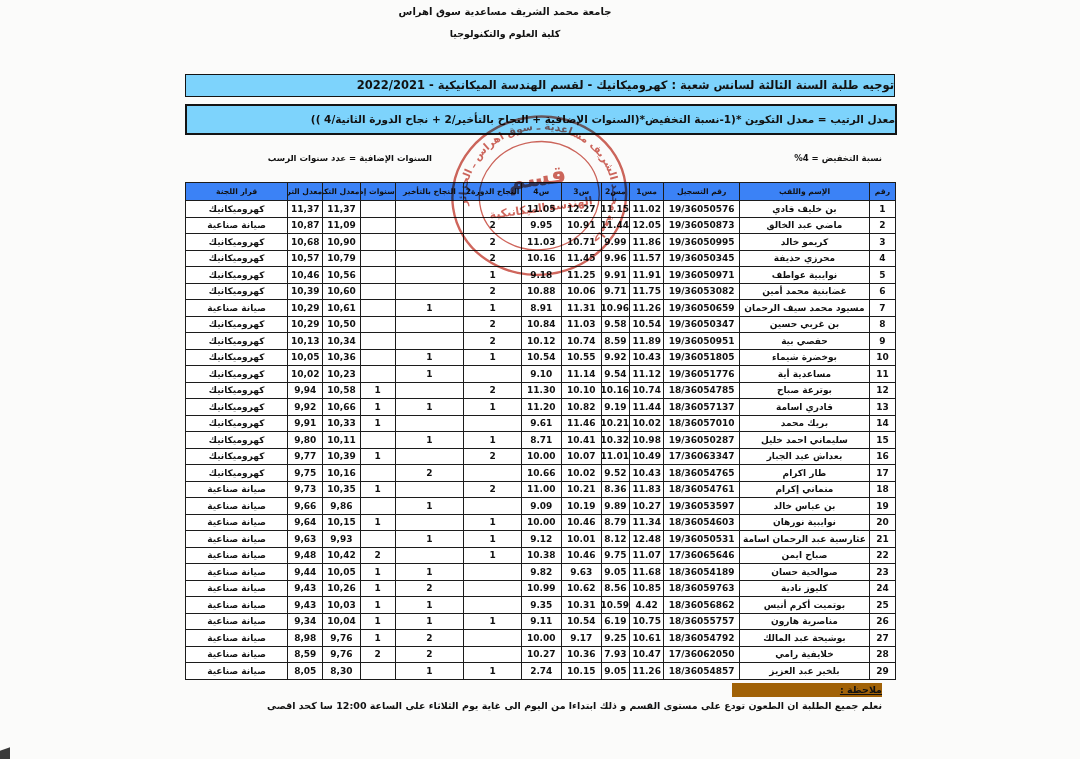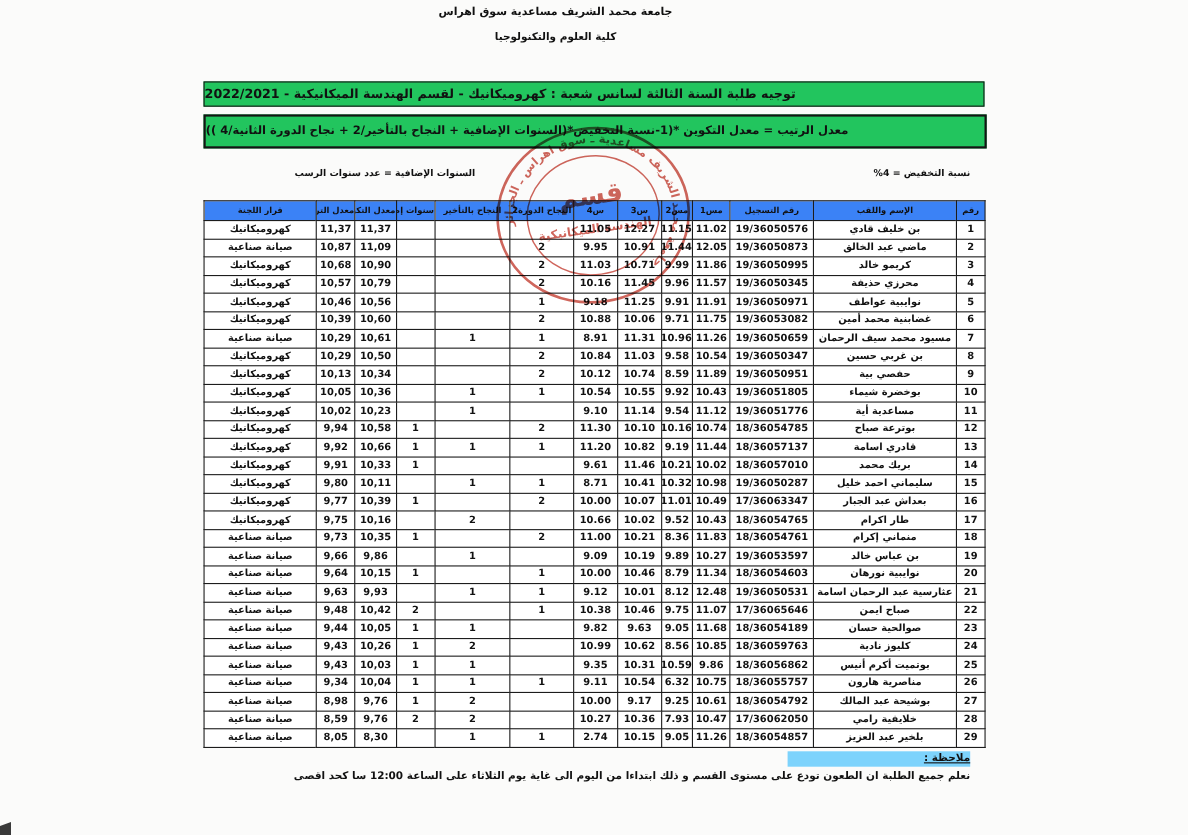--- a/index.html
+++ b/index.html
@@ -7,21 +7,21 @@
     width:1080px;height:759px;position:relative;overflow:hidden;
     background:#fbfbfa;
     font-family:"DejaVu Sans",sans-serif;
     color:#111;
   }
   .center-line{position:absolute;left:0;right:70px;text-align:center;font-weight:bold;}
   .uni{top:6px;font-size:10px;}
   .fac{top:28px;font-size:9.5px;}
   .box{
     position:absolute;left:185px;width:708px;border:1.5px solid #141414;
-    text-align:left;font-weight:bold;direction:rtl;background:#22c55e;
+    text-align:right;font-weight:bold;direction:rtl;background:#7dd3fc;
   }
   .title-box{top:74px;height:21px;line-height:21px;font-size:11.5px;}
   .formula-box{top:104px;height:27px;line-height:27px;font-size:10.5px;border-width:2px;}
   .subnote{position:absolute;top:153px;font-size:8.5px;font-weight:bold;direction:rtl;}
   .subnote.reduction{right:198px;}
   .subnote.extra{left:262px;width:170px;text-align:right;}
   table.main{
     position:absolute;top:182px;left:185px;width:711px;
     border-collapse:collapse;direction:rtl;table-layout:fixed;
     background:#fff;
@@ -39,22 +39,22 @@
   .c9{width:9.7%;}.c10{width:4.9%;}.c11{width:5.2%;}.c12{width:4.9%;}.c13{width:14.5%;}
   td.reg{font-size:8.6px;margin-top:26px;}
   td.name{font-size:8.8px;}
   
   .stamp{
     position:absolute;left:444px;top:110px;width:186px;height:168px;
     transform:rotate(-8deg);pointer-events:none;opacity:.78;mix-blend-mode:multiply;
   }
   
   .note-label{
-    position:absolute;top:683px;right:198px;width:166px;height:14px;
-    background:#7dd3fc;direction:rtl;text-align:right;
+    position:absolute;top:683px;right:198px;width:150px;height:14px;
+    background:#a16207;direction:rtl;text-align:right;
     font-size:9.5px;font-weight:bold;line-height:14px;
   }
   .note-label span{text-decoration:underline;}
   .note-text{
     position:absolute;top:700px;right:198px;left:180px;
     direction:rtl;text-align:right;font-size:9.5px;font-weight:bold;
   }
   .corner-mark{
     position:absolute;left:0;bottom:0;width:10px;height:16px;background:#3a3a3a;
     transform:skewY(-20deg) translateY(6px);
@@ -448,37 +448,37 @@
         <td class="c9">2</td>
         <td class="c10">1</td>
         <td class="c11">10,26</td>
         <td class="c12">9,43</td>
         <td class="c13">صيانة صناعية</td>
       </tr>
       <tr>
         <td class="c1">25</td>
         <td class="c2 name">بوتميت  أكرم أنيس</td>
         <td class="c3 reg">18/36056862</td>
-        <td class="c4">9.86</td>
+        <td class="c4">4.42</td>
         <td class="c5">10.59</td>
         <td class="c6">10.31</td>
         <td class="c7">9.35</td>
         <td class="c8"></td>
         <td class="c9">1</td>
         <td class="c10">1</td>
         <td class="c11">10,03</td>
         <td class="c12">9,43</td>
         <td class="c13">صيانة صناعية</td>
       </tr>
       <tr>
         <td class="c1">26</td>
         <td class="c2 name">مناصرية  هارون</td>
         <td class="c3 reg">18/36055757</td>
         <td class="c4">10.75</td>
-        <td class="c5">6.32</td>
+        <td class="c5">6.19</td>
         <td class="c6">10.54</td>
         <td class="c7">9.11</td>
         <td class="c8">1</td>
         <td class="c9">1</td>
         <td class="c10">1</td>
         <td class="c11">10,04</td>
         <td class="c12">9,34</td>
         <td class="c13">صيانة صناعية</td>
       </tr>
       <tr>

